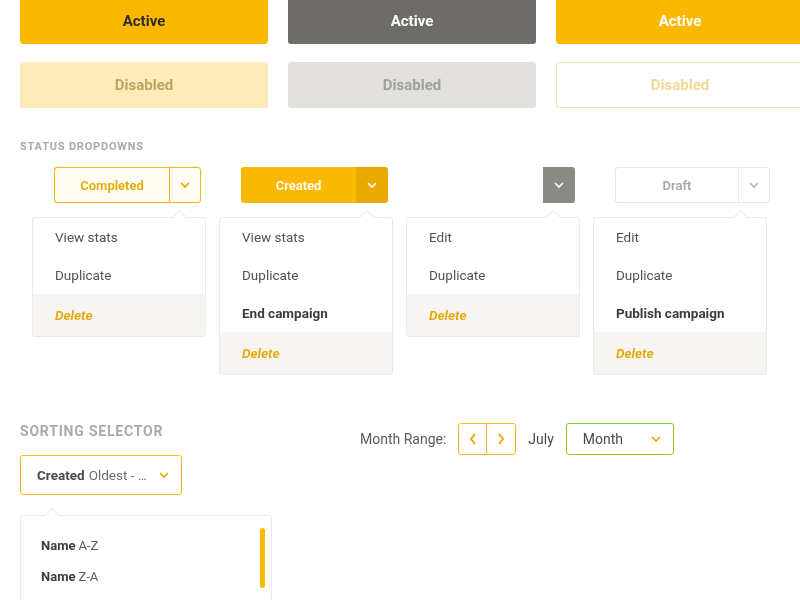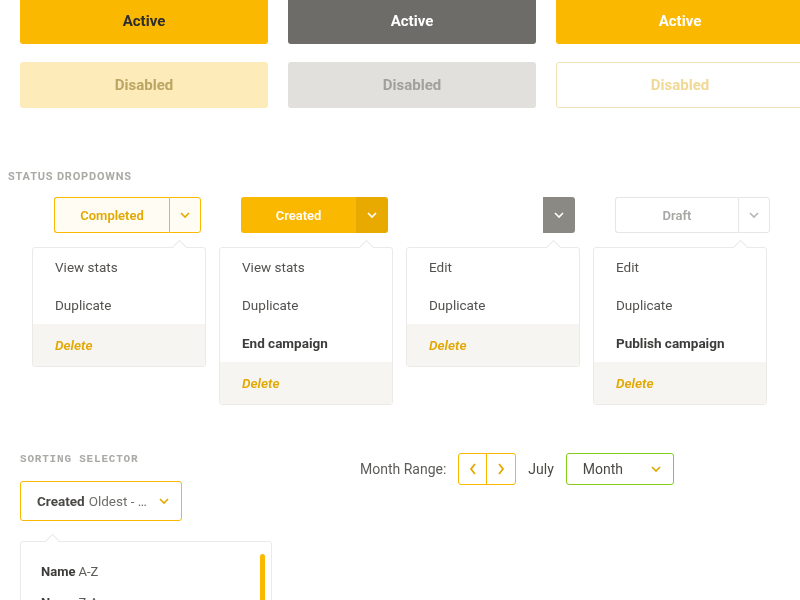--- a/index.html
+++ b/index.html
@@ -36,22 +36,22 @@
   .row2 { margin-top: 18px; }
   .row2 .c1 { background: #fdecb9; color: #bba564; }
   .row2 .c2 { background: #e1e0dd; color: #a1a09d; }
   .row2 .c3 { background: #fff; border: 1px solid #f2e3b4; color: #f0d994; }
 
   .section-label {
     font-size: 11px;
     font-weight: 700;
     letter-spacing: 0.8px;
     color: #aaa9a6;
-    padding-left: 8px;
-    margin-top: 62px;
+    padding-left: 20px;
+    margin-top: 32px;
     margin-bottom: 14px;
   }
 
   .status-row {
     display: flex;
     gap: 13px;
     padding-left: 32px;
   }
   .status-col { width: 174px; flex-shrink: 0; position: relative; }
 
@@ -130,26 +130,25 @@
     color: #e3a800;
     background: #f6f5f2;
     font-weight: 600;
   }
 
   .lower { display: flex; padding-left: 20px; margin-top: 48px; gap: 40px; }
   .lower .col { flex-shrink: 0; }
   .lower .col:first-child { width: 300px; }
 
   .sub-label {
-    font-size: 11px;
+    font-size: 14px;
     font-weight: 700;
     letter-spacing: 0.8px;
     color: #aaa9a6;
     margin-bottom: 16px;
-    font-family: Liberation Mono, monospace;
   }
 
   .sort-btn {
     width: 162px; height: 40px;
     border: 1px solid #fab800;
     border-radius: 3px;
     display: flex; align-items: center;
     padding: 0 12px 0 16px;
     font-size: 13.5px;
     color: #4a4946;

